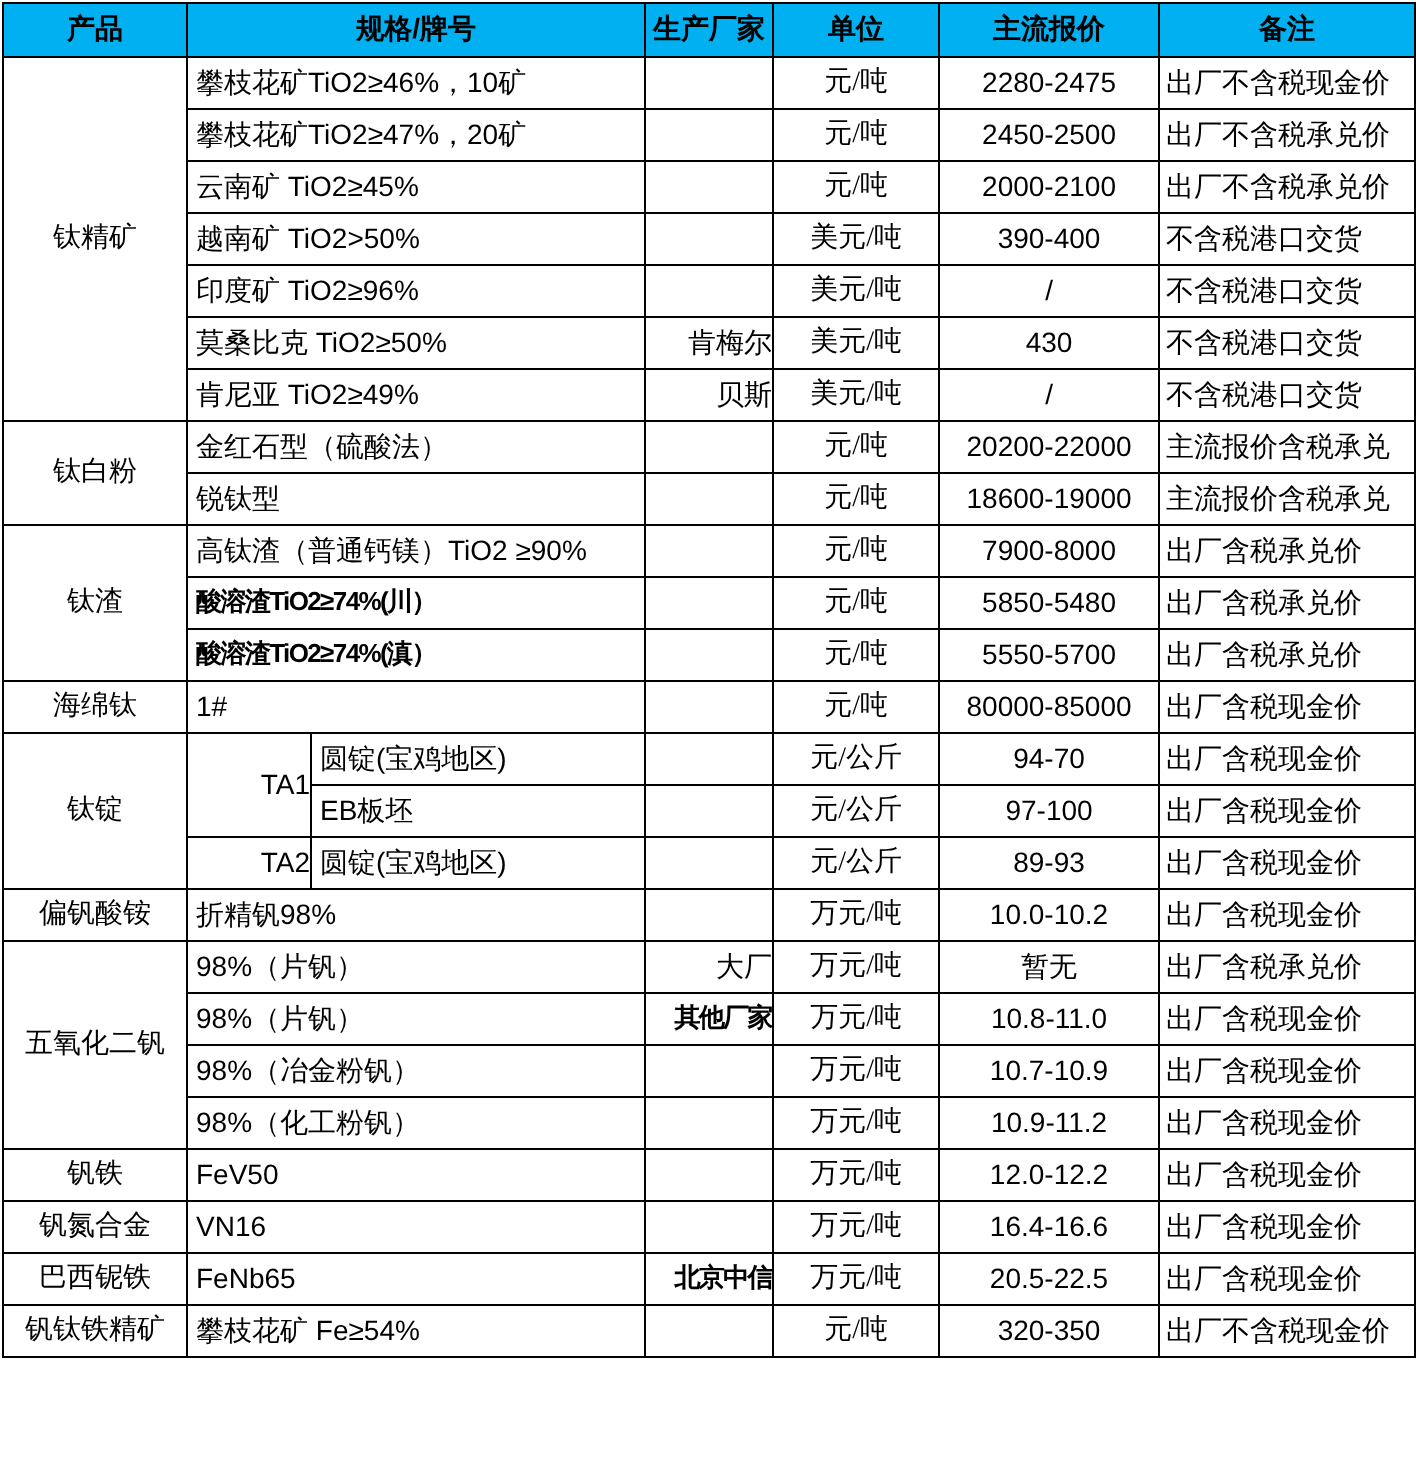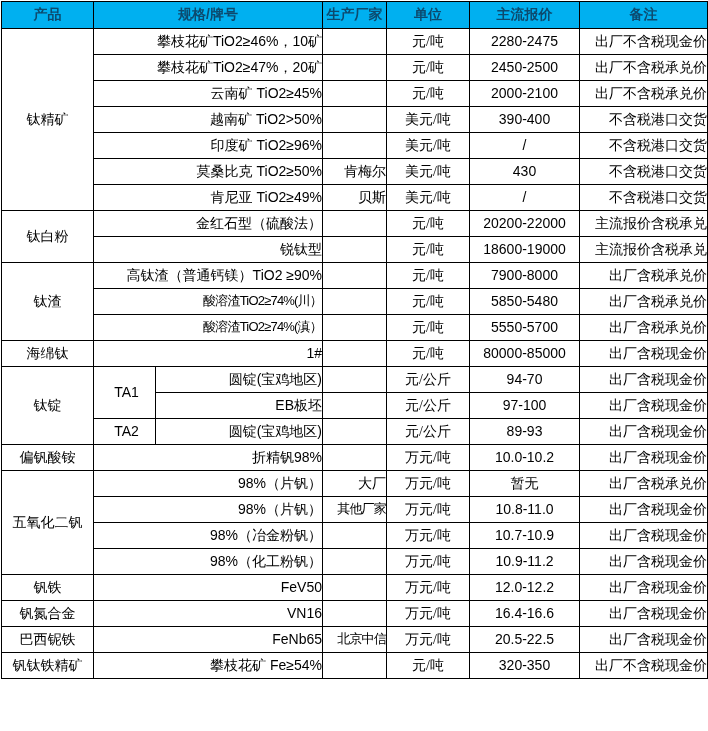--- a/index.html
+++ b/index.html
@@ -20,35 +20,35 @@
     border: 1px solid #000000;
     padding: 0;
     font-size: 14px;
     color: #000000;
     overflow: hidden;
     white-space: nowrap;
     line-height: 1.1;
   }
   .price-table thead th {
     background: #00B0F0;
-    color: #0c4a6e;
+    color: #000000;
     font-weight: bold;
     height: 26px;
     text-align: center;
     font-size: 14px;
   }
   .price-table tbody tr { height: 26px; }
   td.product { text-align: center; font-family: Liberation Serif, serif; }
-  td.grade   { text-align: center; padding-left: 4px; }
-  td.spec    { text-align: right; padding-left: 4px; }
+  td.grade   { text-align: right; padding-left: 4px; }
+  td.spec    { text-align: left; padding-left: 4px; }
   td.maker   { text-align: right; }
   td.unit    { text-align: center; font-family: Liberation Serif, serif; }
   td.price   { text-align: center; }
-  td.note    { text-align: right; padding-left: 3px; }
-  td.cond    { font-size: 13px; letter-spacing: -0.8px; }
+  td.note    { text-align: left; padding-left: 3px; }
+  td.cond    { font-size: 13px; letter-spacing: -0.8px; font-weight: bold; }
 </style>
 </head>
 <body>
 
 <table class="price-table">
   <colgroup>
     <col style="width:92px">
       <col style="width:62px">
       <col style="width:167px">
     <col style="width:64px">

